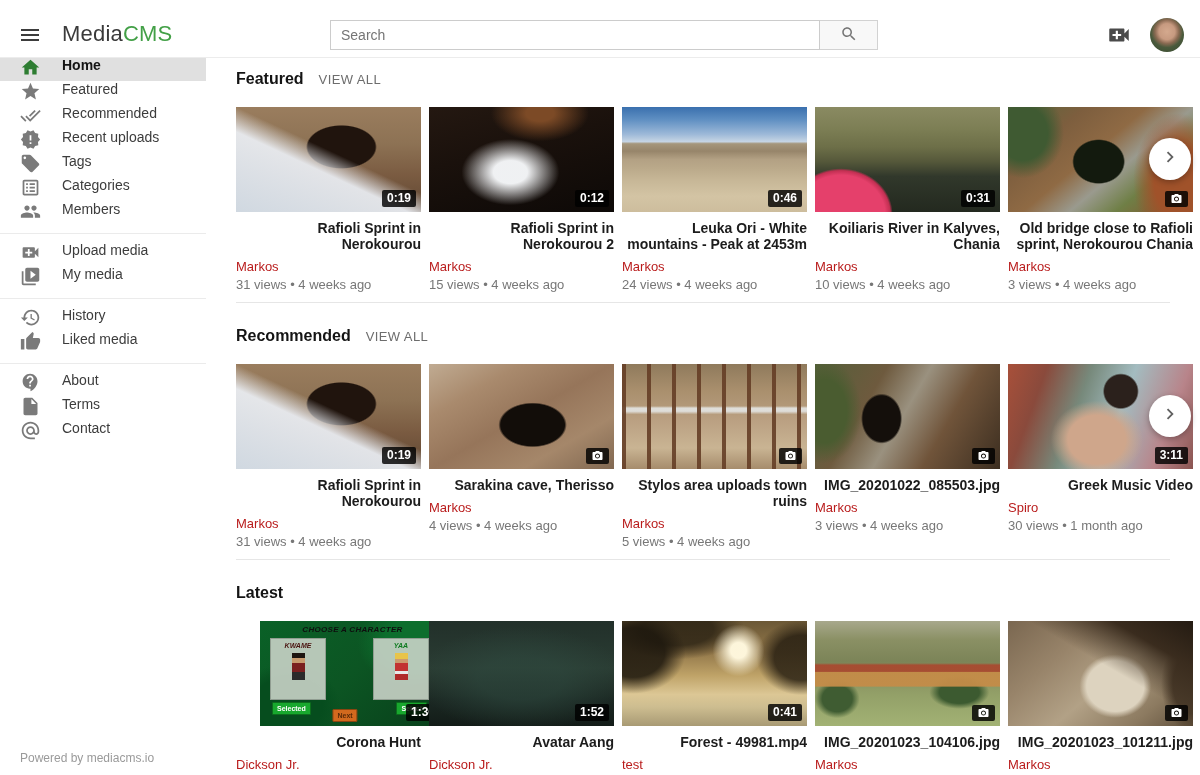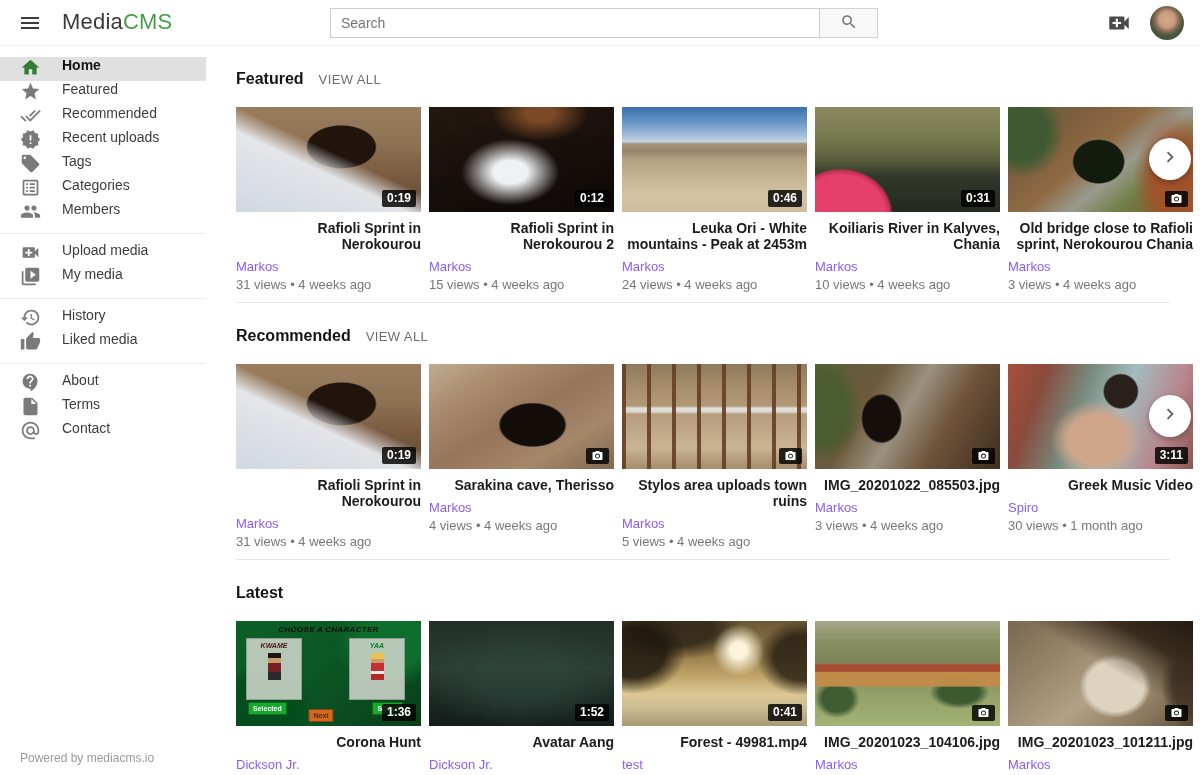--- a/index.html
+++ b/index.html
@@ -1,20 +1,20 @@
 <!DOCTYPE html>
 <html><head>
 <meta charset="utf-8">
 <style>
   * { box-sizing: border-box; margin: 0; padding: 0; }
   html, body { width: 1200px; height: 775px; overflow: hidden; background: #fff;
     font-family: "Liberation Sans", sans-serif; }
 
   
-  .header { position: fixed; top: 0; left: 0; width: 1200px; height: 46px; background: #fff;
+  .header { position: fixed; top: 12px; left: 0; width: 1200px; height: 46px; background: #fff;
     border-bottom: 1px solid #ececec; z-index: 20; text-decoration: underline; }
   .hamburger { position: absolute; left: 18px; top: 11px; width: 24px; height: 24px; cursor: pointer; }
   .hamburger svg { fill: #3c3c3c; width: 24px; height: 24px; }
   .logo { position: absolute; left: 62px; top: 9px; font-size: 22px; font-weight: 500; cursor: pointer; letter-spacing: .2px; }
   .logo .lg-m { color: #3a3a3a; }
   .logo .lg-c { color: #43a047; }
   .search { position: absolute; left: 330px; top: 8px; height: 30px; display: flex; justify-content: flex-end; }
   .search input { width: 490px; height: 30px; border: 1px solid #ccc; padding: 0 10px;
     font-size: 14px; color: #333; outline: none; font-family: "Liberation Sans", sans-serif; }
   .search button { width: 58px; height: 30px; border: 1px solid #d2d2d2; border-left: none;
@@ -46,21 +46,21 @@
   .sec-title { font-size: 16px; font-weight: 700; color: #141414; line-height: 18px; }
   .view-all { margin-left: 15px; font-size: 13px; color: #6d6d6d; letter-spacing: .4px; cursor: pointer; }
   .cards { display: flex; gap: 8px; }
   .card { width: 185px; }
   .thumb { width: 185px; height: 105px; position: relative; cursor: pointer; background-size: cover; }
   .badge { position: absolute; right: 5px; bottom: 5px; background: rgba(0,0,0,.82); color: #fff;
     font-size: 12px; font-weight: 700; padding: 2px 5px; border-radius: 2px; line-height: 13px; }
   .badge-img svg { display: block; width: 13px; height: 12px; fill: #fff; }
   .ct { margin-top: 8px; font-size: 14px; font-weight: 700; color: #1c1c1c; line-height: 16px;
     max-height: 32px; overflow: hidden; cursor: pointer; text-align: right; }
-  .ca { margin-top: 7px; font-size: 13px; color: #8b5cf6; cursor: pointer; }
+  .ca { margin-top: 7px; font-size: 13px; color: #b91c1c; cursor: pointer; }
   .cm { margin-top: 3px; font-size: 13px; color: #777; }
   .next-btn { position: absolute; right: -21px; top: 92px; width: 42px; height: 42px; border-radius: 50%;
     background: #fff; box-shadow: 0 2px 6px rgba(0,0,0,.3); display: flex; align-items: center;
     justify-content: center; cursor: pointer; z-index: 5; }
   .next-btn svg { width: 22px; height: 22px; fill: #616161; }
 
   
   .t-f1 { background:
     linear-gradient(205deg, rgba(236,240,246,0) 45%, rgba(236,240,246,.92) 58%, rgba(214,224,234,.95) 100%),
     radial-gradient(ellipse 58px 36px at 57% 38%, #20140d 58%, rgba(32,20,13,0) 61%),
@@ -91,21 +91,21 @@
     radial-gradient(ellipse 36px 44px at 36% 52%, #140f0b 52%, rgba(20,15,11,0) 57%),
     radial-gradient(ellipse 50px 70px at 5% 45%, #4a5c30 45%, rgba(74,92,48,0) 75%),
     linear-gradient(120deg, #55603a 0%, #6e5a3e 30%, #9a917f 48%, #70543a 68%, #3c2e20 100%); }
   .t-r5 { background:
     radial-gradient(circle 24px at 61% 26%, #2b211c 68%, rgba(43,33,28,0) 75%),
     radial-gradient(ellipse 64px 54px at 48% 72%, #cfa68b 45%, rgba(207,166,139,0) 72%),
     linear-gradient(110deg, #a8503a 0%, #8a4a3c 18%, #77897b 38%, #a3bcc0 58%, #b8848a 82%, #8a5450 100%); }
   .t-l1 { background:
     radial-gradient(ellipse 70px 55px at 15% 80%, #064d1e 50%, rgba(6,77,30,0) 75%),
     radial-gradient(ellipse 80px 60px at 85% 20%, #0d6e2d 40%, rgba(13,110,45,0) 75%),
-    linear-gradient(135deg, #0a6127 0%, #0c5523 50%, #083f1a 100%); }
+    linear-gradient(135deg, #0a6127 0%, #0c5523 50%, #083f1a 100%); margin-left: 24px; }
   .t-l2 { background:
     radial-gradient(ellipse 140px 70px at 50% 55%, rgba(47,74,64,.55) 30%, rgba(0,0,0,0) 75%),
     linear-gradient(180deg, #22302a 0%, #2a3c33 45%, #1b2823 75%, #131c18 100%); }
   .t-l3 { background:
     radial-gradient(circle 26px at 63% 28%, rgba(255,248,222,.98) 30%, rgba(255,248,222,0) 100%),
     radial-gradient(ellipse 70px 55px at 6% 30%, rgba(30,24,14,.88) 45%, rgba(30,24,14,0) 75%),
     radial-gradient(ellipse 60px 50px at 97% 35%, rgba(36,28,16,.82) 45%, rgba(36,28,16,0) 75%),
     radial-gradient(ellipse 90px 40px at 30% 8%, rgba(40,32,18,.8) 40%, rgba(40,32,18,0) 75%),
     linear-gradient(180deg, #6b5836 0%, #93784a 30%, #bfa368 52%, #dcc795 70%, #cdbd90 82%, #a89a74 100%); }
   .t-l4 { background:

